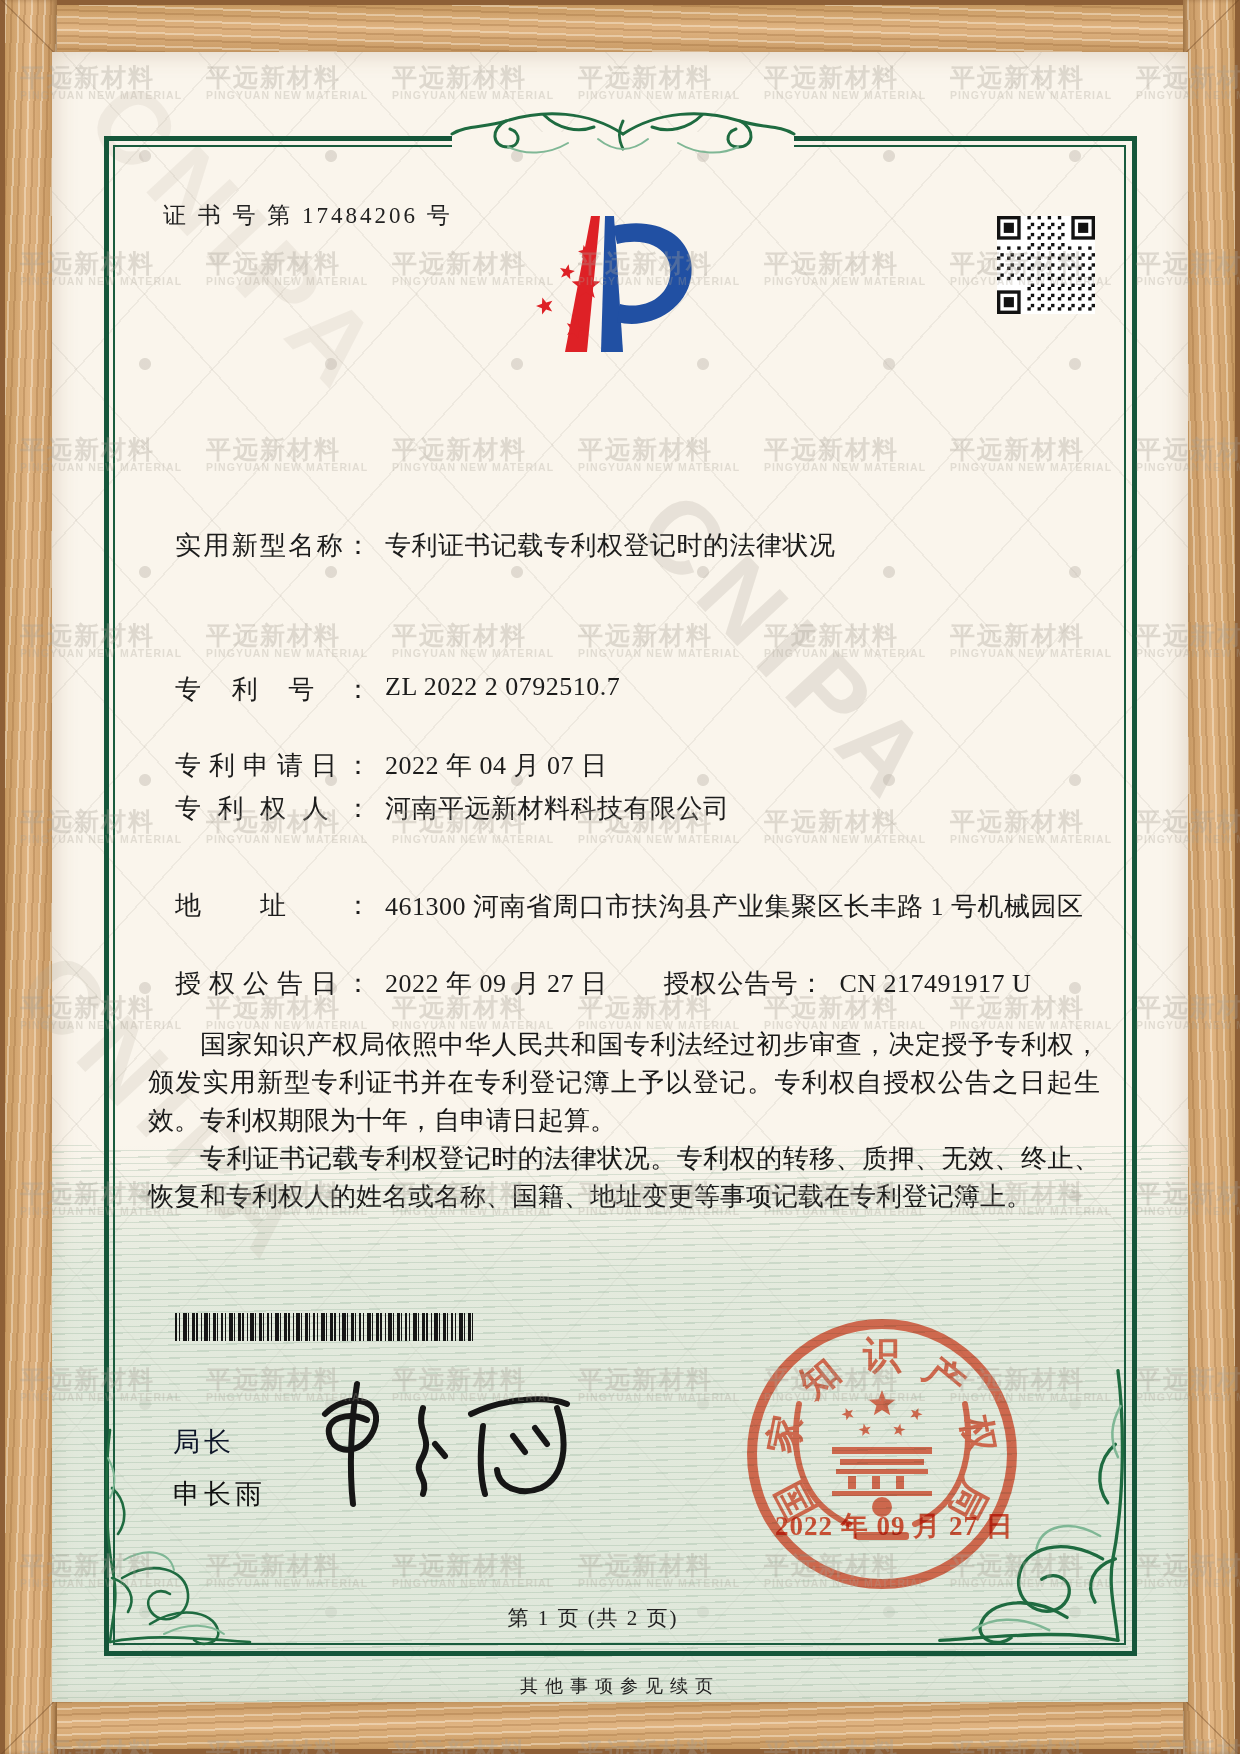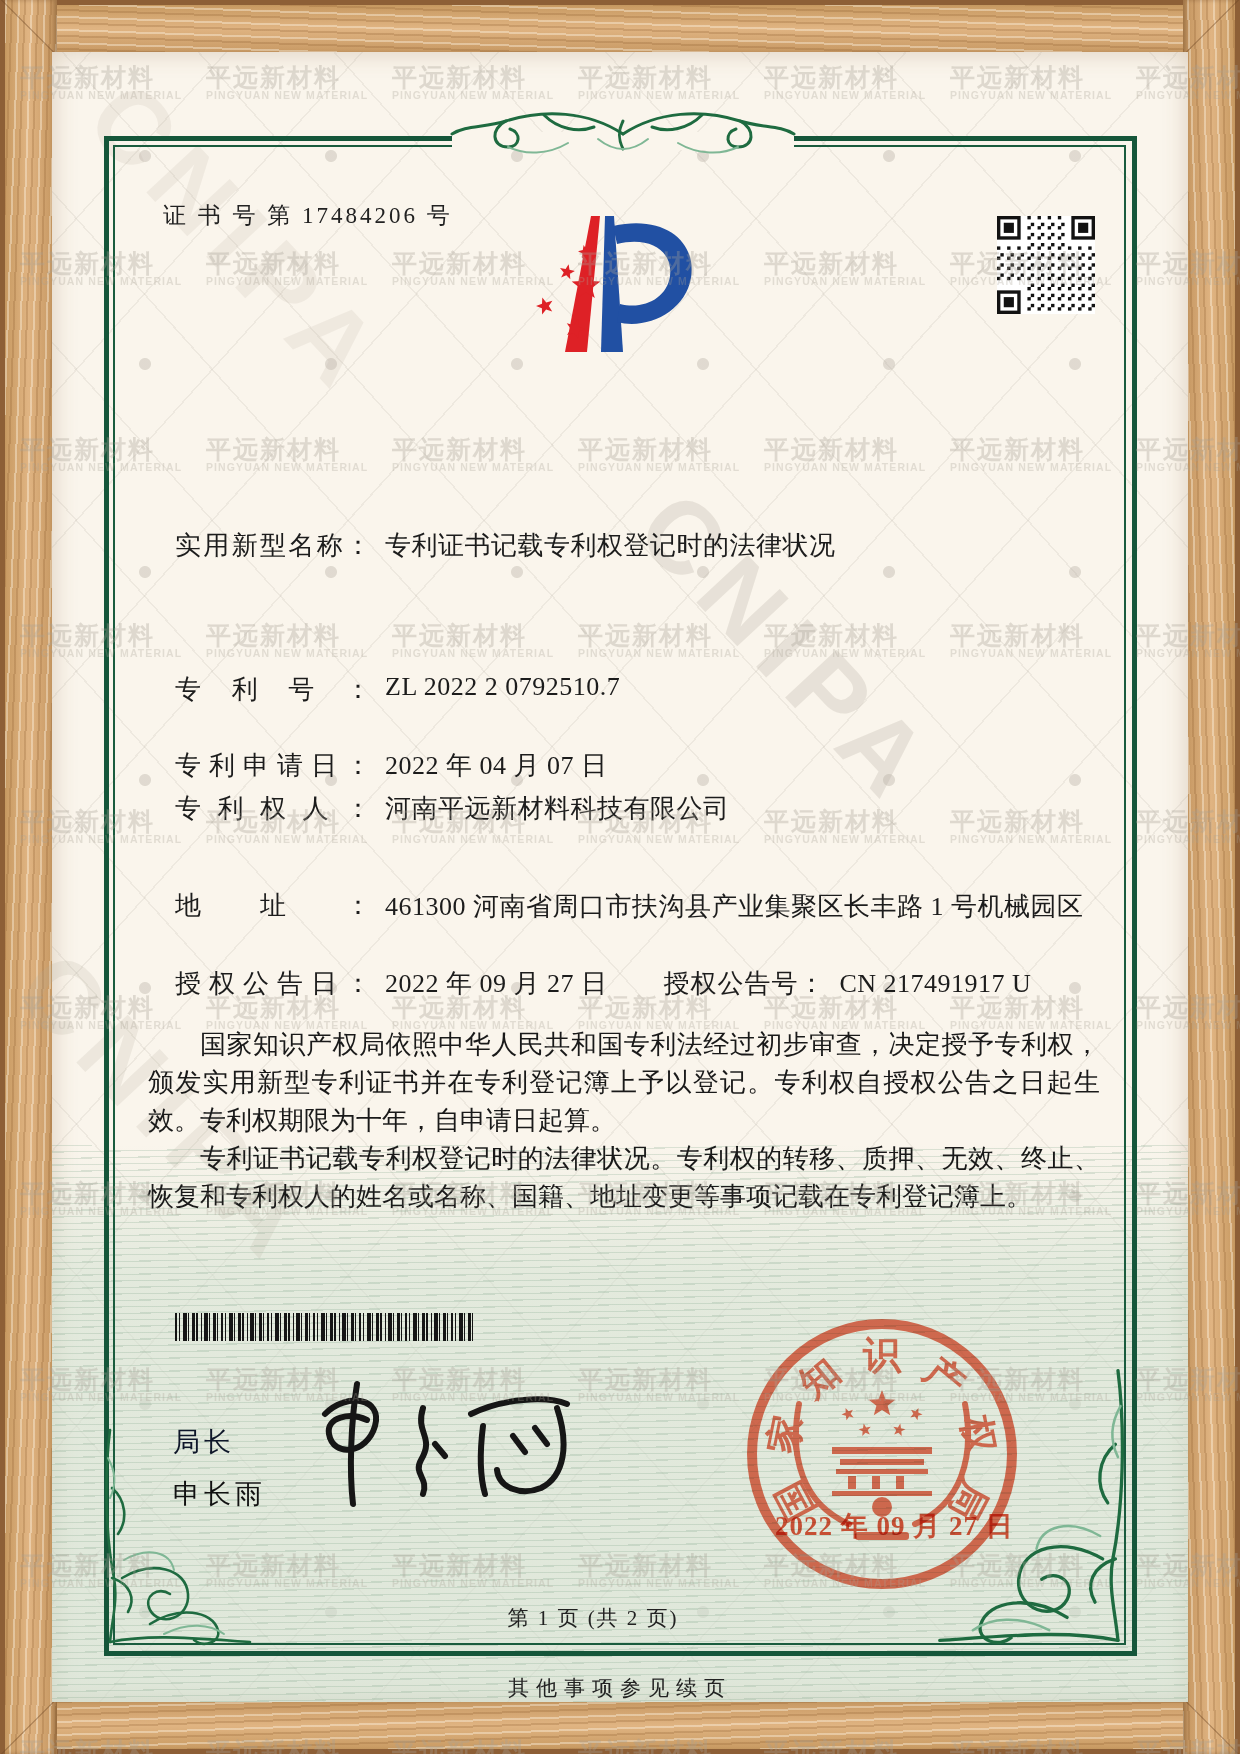--- a/index.html
+++ b/index.html
@@ -81,21 +81,21 @@
       #151515 17px 20px,transparent 20px 21px,#151515 21px 23px,transparent 23px 26px,
       #151515 26px 27px,transparent 27px 29px,#151515 29px 33px,transparent 33px 34px,
       #151515 34px 35px,transparent 35px 38px,#151515 38px 41px,transparent 41px 42px,
       #151515 42px 43px,transparent 43px 46px);}
   .sig-title{position:absolute;left:173px;top:1424px;font-family:"Liberation Sans",sans-serif;
     font-size:27px;color:#0f172a;letter-spacing:4px;}
   .sig-name{position:absolute;left:173px;top:1476px;font-family:"Liberation Sans",sans-serif;
     font-size:27px;color:#111;letter-spacing:4px;}
   .footer-page{position:absolute;left:463px;top:1604px;width:260px;text-align:center;font-size:21px;
     letter-spacing:2px;color:#222;}
-  .footer-note{position:absolute;left:455px;top:1674px;width:330px;text-align:center;font-size:21px;
+  .footer-note{position:absolute;left:455px;top:1674px;width:330px;text-align:center;font-size:18px;
     letter-spacing:7px;color:#222;z-index:8;}
 
   
   .seal-wrap{position:absolute;left:736px;top:1308px;width:292px;height:292px;z-index:8;mix-blend-mode:multiply;}
   .seal-date{position:absolute;left:775px;top:1508px;font-size:27px;letter-spacing:1px;color:#e2573c;
     z-index:8;mix-blend-mode:multiply;font-weight:700;}
 </style>
 </head>
 <body>
 

